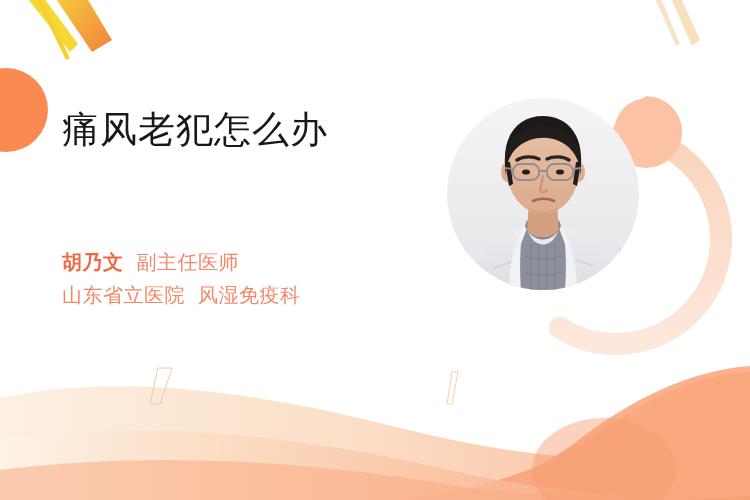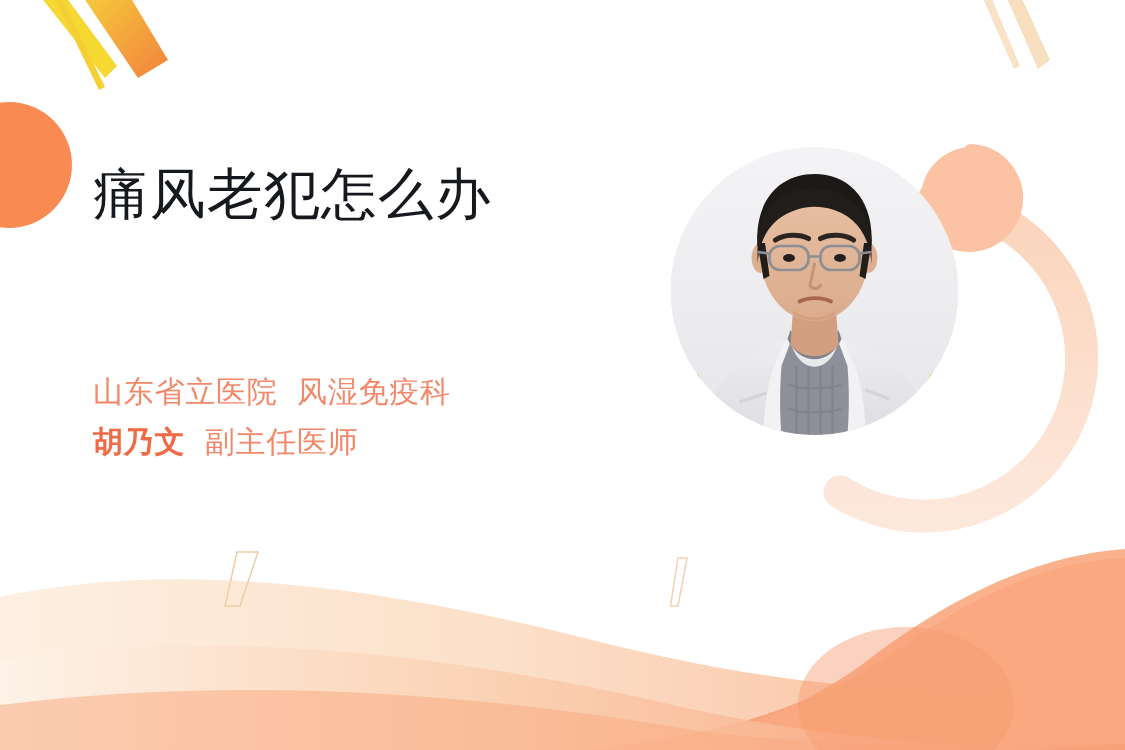--- a/index.html
+++ b/index.html
@@ -273,20 +273,20 @@
       </svg>
     </div>
   </div>
 
   <div class="text-block">
     <h1 class="cover-title">痛风老犯怎么办</h1>
   </div>
 
   <div class="credit-block">
     <div class="credit-line">
+      <span class="doctor-name">胡乃文</span><span class="doctor-rank">副主任医师</span>
+    </div>
+    <div class="credit-line">
       <span class="hospital">山东省立医院</span><span class="department">风湿免疫科</span>
     </div>
-    <div class="credit-line">
-      <span class="doctor-name">胡乃文</span><span class="doctor-rank">副主任医师</span>
-    </div>
   </div>
 
 </div>
 
 </body></html>

